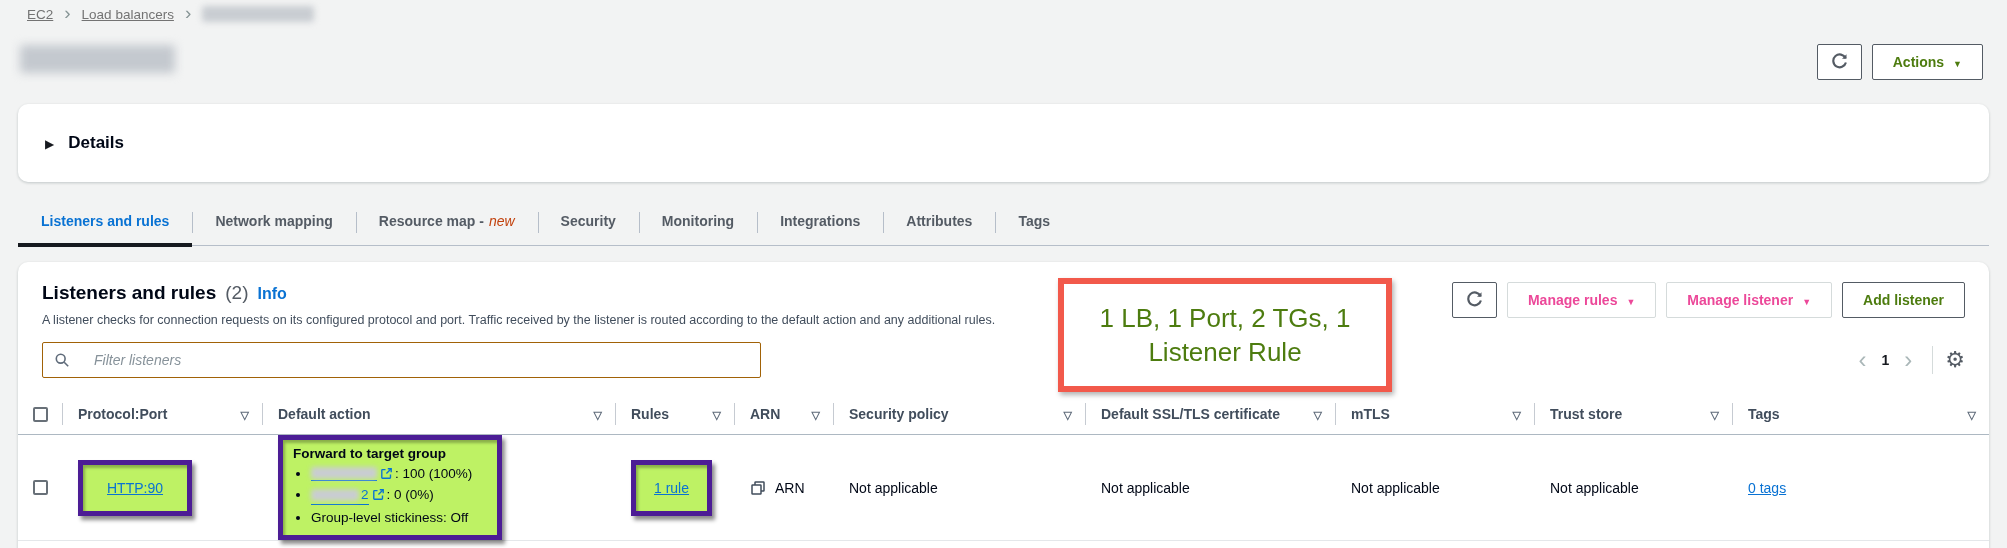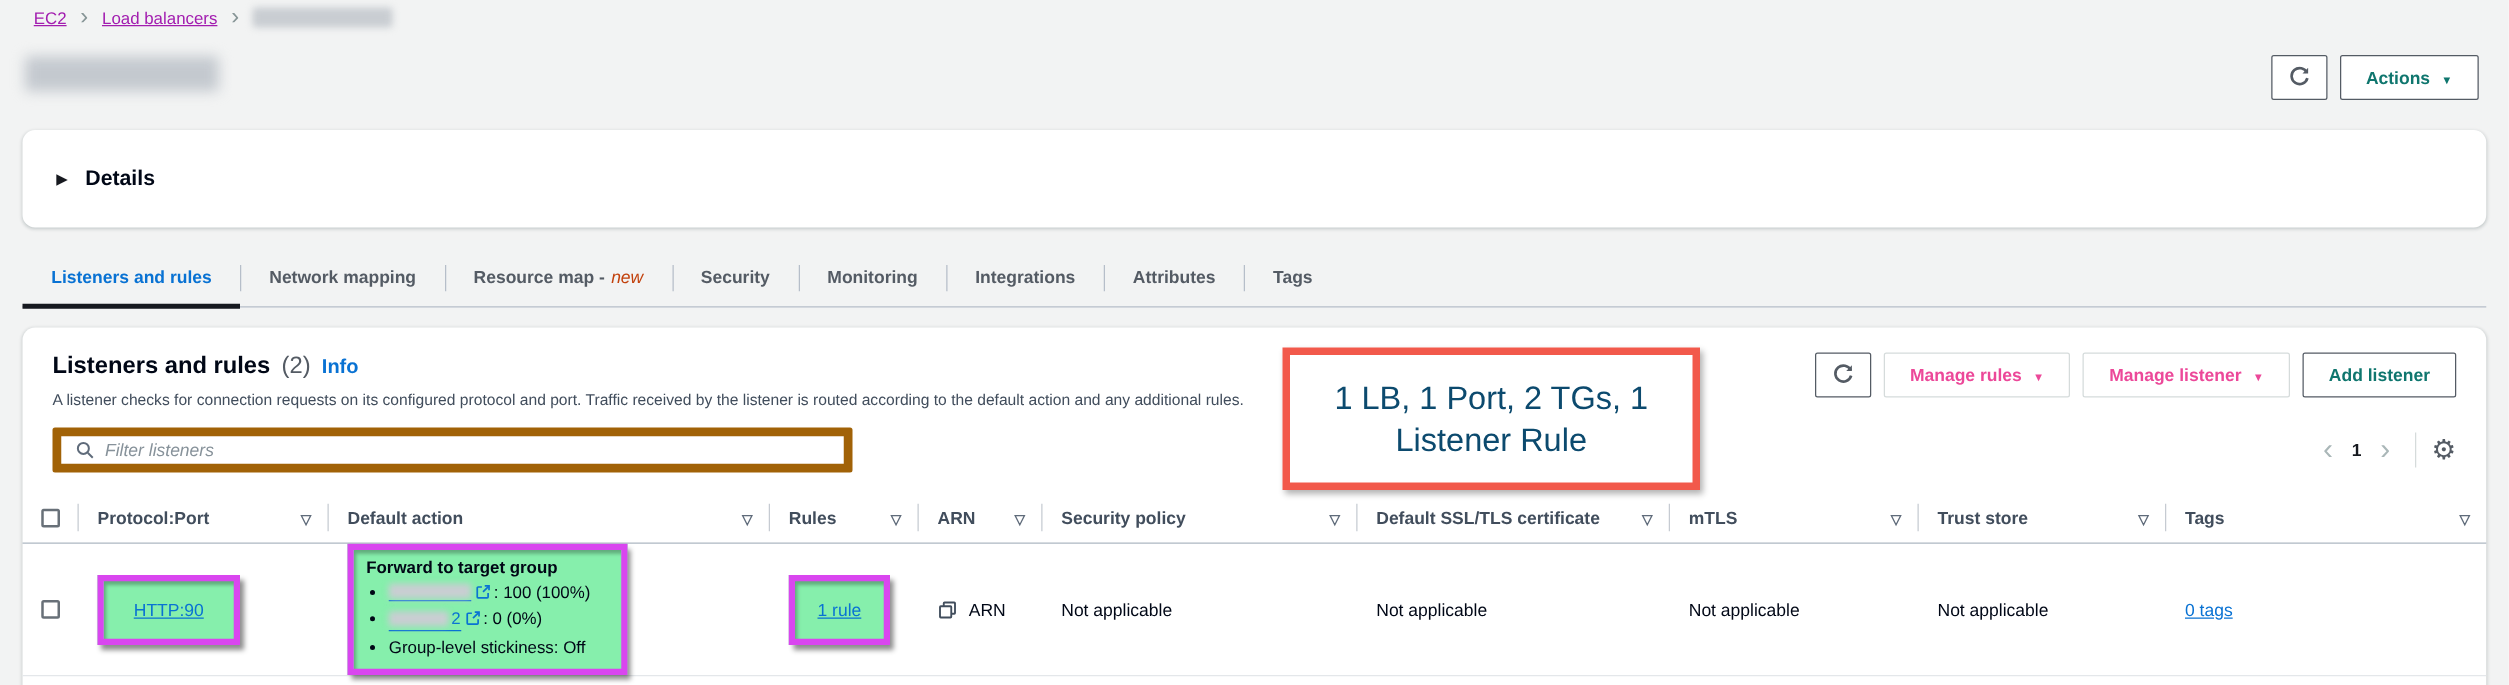--- a/index.html
+++ b/index.html
@@ -6,34 +6,34 @@
   html,body { width: 2007px; height: 548px; }
   body {
     position: relative; overflow: hidden;
     background: #f2f3f3; color: #16191f;
     font-family: "Liberation Sans", sans-serif;
   }
   a { cursor: pointer; }
 
   
   .breadcrumb { position: absolute; left: 27px; top: 6px; display: flex; align-items: center; gap: 11px; font-size: 13.5px; }
-  .crumb-link { color: #a21caf; text-decoration: underline; }
+  .crumb-link { color: #737373; text-decoration: underline; }
   .crumb-sep::before { content: "›"; color: #879596; font-size: 19px; line-height: 14px; }
   .redact { display: inline-block; background: #c9cdd2; border-radius: 3px; filter: blur(3px); }
   .crumb-redact { width: 112px; height: 16px; }
 
   
   .title-redact { position: absolute; left: 20px; top: 45px; width: 155px; height: 28px; background: #c4c9cf; border-radius: 3px; filter: blur(5px); }
   .top-actions { position: absolute; right: 24px; top: 44px; display: flex; gap: 10px; }
 
   .btn {
     display: inline-flex; align-items: center; justify-content: center; gap: 9px;
     height: 36px; padding: 0 20px; background: #fff;
     border: 1px solid #545b64; border-radius: 2px;
-    font-family: inherit; font-weight: bold; font-size: 14px; color: #0f766e; cursor: pointer;
+    font-family: inherit; font-weight: bold; font-size: 14px; color: #4d7c0f; cursor: pointer;
   }
   .btn.icon-btn { width: 45px; padding: 0; }
   .btn.disabled { border-color: #d5dbdb; color: #ec4899; cursor: default; }
   .icon-caret::before { content: "▼"; font-size: 9px; }
 
   
   .details-card {
     position: absolute; left: 18px; top: 104px; width: 1971px; height: 78px;
     background: #fff; border-radius: 10px; box-shadow: 0 1px 3px rgba(0,28,36,.2);
     display: flex; align-items: center; padding-left: 27px; cursor: pointer;
@@ -57,29 +57,29 @@
   .panel-header { display: flex; justify-content: space-between; padding: 20px 24px 0; }
   .title-line { display: flex; align-items: baseline; gap: 9px; }
   .panel-title { font-size: 19px; font-weight: bold; color: #000716; }
   .panel-count { font-size: 19px; font-weight: normal; color: #545b64; }
   .info-link { font-size: 16px; font-weight: bold; color: #0972d3; }
   .panel-desc { margin-top: 9px; font-size: 12.5px; color: #414d5c; }
   .ph-right { display: flex; gap: 10px; align-items: flex-start; }
 
   
   .annotation {
-    position: absolute; left: 1008px; top: 16px; width: 334px; z-index: 5;
+    position: absolute; left: 1040px; top: 16px; width: 334px; z-index: 5;
     border: 6px solid #f2594b; background: #fff; padding: 17px 12px;
-    text-align: center; font-size: 26px; line-height: 34px; color: #0c4a6e;
+    text-align: center; font-size: 26px; line-height: 34px; color: #4d7c0f;
     box-shadow: 2px 3px 5px rgba(0,0,0,.3);
   }
 
   
   .filter-row { display: flex; justify-content: space-between; align-items: center; padding: 0 24px; margin-top: 15px; }
-  .search-box { width: 640px; height: 36px; border: 7px solid #a16207; border-radius: 2px; display: flex; align-items: center; gap: 8px; padding: 0 11px; background: #fff; }
+  .search-box { width: 719px; height: 36px; border: 1px solid #a16207; border-radius: 2px; display: flex; align-items: center; gap: 24px; padding: 0 11px; background: #fff; }
   .search-box input { border: none; outline: none; flex: 1; font-family: inherit; font-size: 14px; color: #16191f; background: transparent; }
   .search-box input::placeholder { font-style: italic; color: #87929a; }
   .pager { display: flex; align-items: center; }
   .page-arrow { color: #aab7b8; font-size: 24px; line-height: 20px; padding: 0 8px; cursor: pointer; }
   .icon-prev::before { content: "‹"; }
   .icon-next::before { content: "›"; }
   .page-num { font-size: 14px; font-weight: bold; color: #16191f; padding: 0 7px; }
   .pager-divider { width: 1px; height: 28px; background: #d5dbdb; margin: 0 12px; }
   .icon-gear::before { content: "⚙"; font-size: 22px; color: #545b64; cursor: pointer; }
 
@@ -93,21 +93,21 @@
   .icon-sort::before { content: "▽"; font-size: 11px; color: #5f6b7a; }
   .th-check, .td-check { justify-content: center; padding: 0 !important; }
   .cb { width: 15px; height: 15px; border: 2px solid #687078; border-radius: 2px; background: #fff; cursor: pointer; }
 
   .trow { min-height: 104px; border-bottom: 1px solid #e4e7ea; }
   .td { display: flex; align-items: center; padding: 0 13px 0 16px; font-size: 14px; color: #000716; }
   .link { color: #0972d3; text-decoration: underline; font-size: 14px; }
 
   
   .hl-box {
-    border: 5px solid #d946ef; background: #86efac;
+    border: 5px solid #4c1d95; background: #bef264;
     box-shadow: 3px 4px 4px rgba(0,0,0,.45), inset 2px 3px 3px rgba(0,0,0,.28);
   }
   .hl-protocol { padding: 15px 24px; }
   .hl-rules { padding: 15px 18px; }
   .hl-action { padding: 6px 12px 9px 10px; width: 224px; }
 
   .action-heading { font-weight: bold; font-size: 13.5px; color: #000716; }
   .action-list { margin: 3px 0 0 18px; font-size: 13.5px; color: #000716; }
   .action-list li { margin-top: 4px; line-height: 17px; }
   .tg-name { display: inline-flex; align-items: center; gap: 2px; border-bottom: 1.5px solid #0972d3; padding-bottom: 1px; vertical-align: middle; cursor: pointer; }

